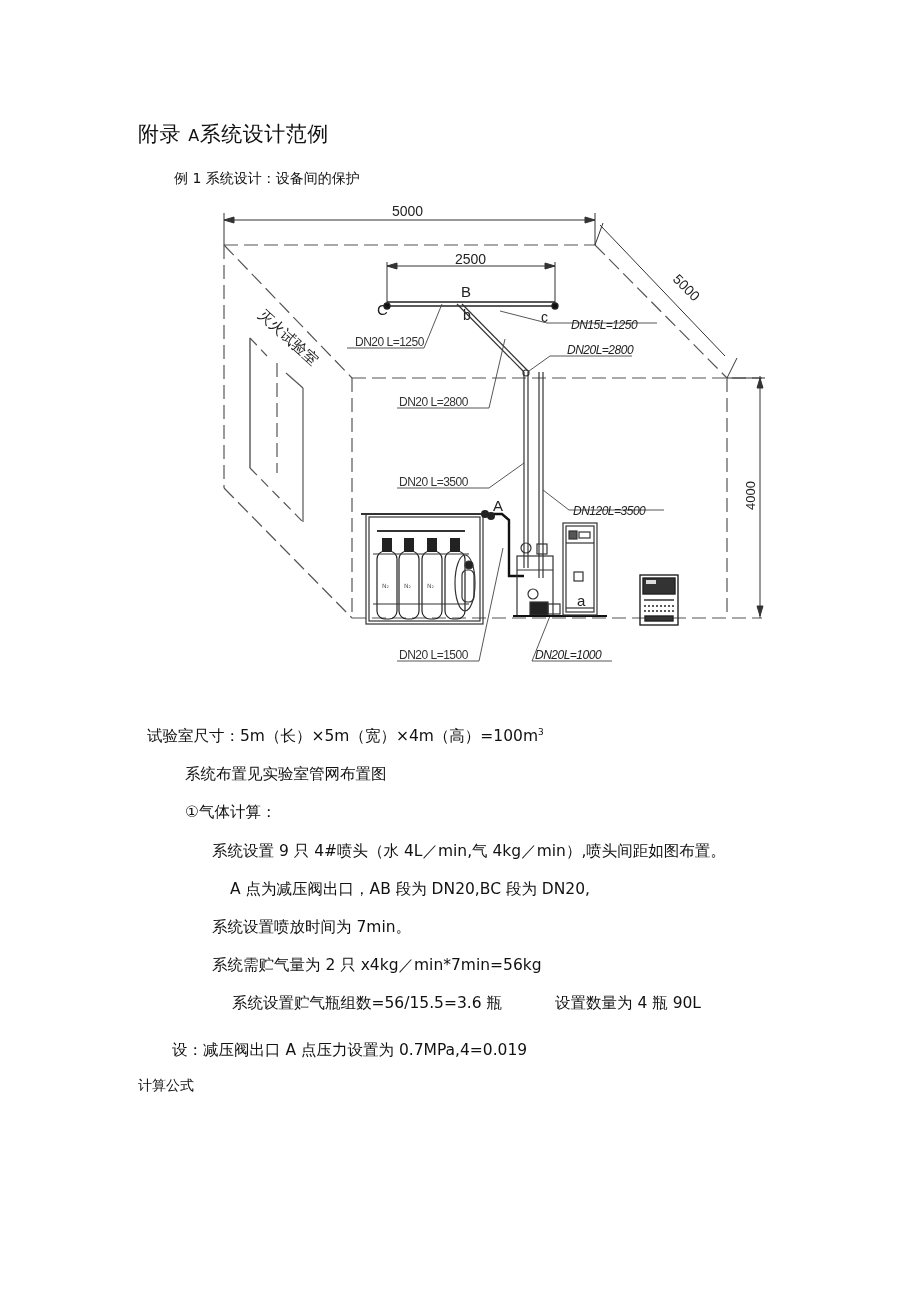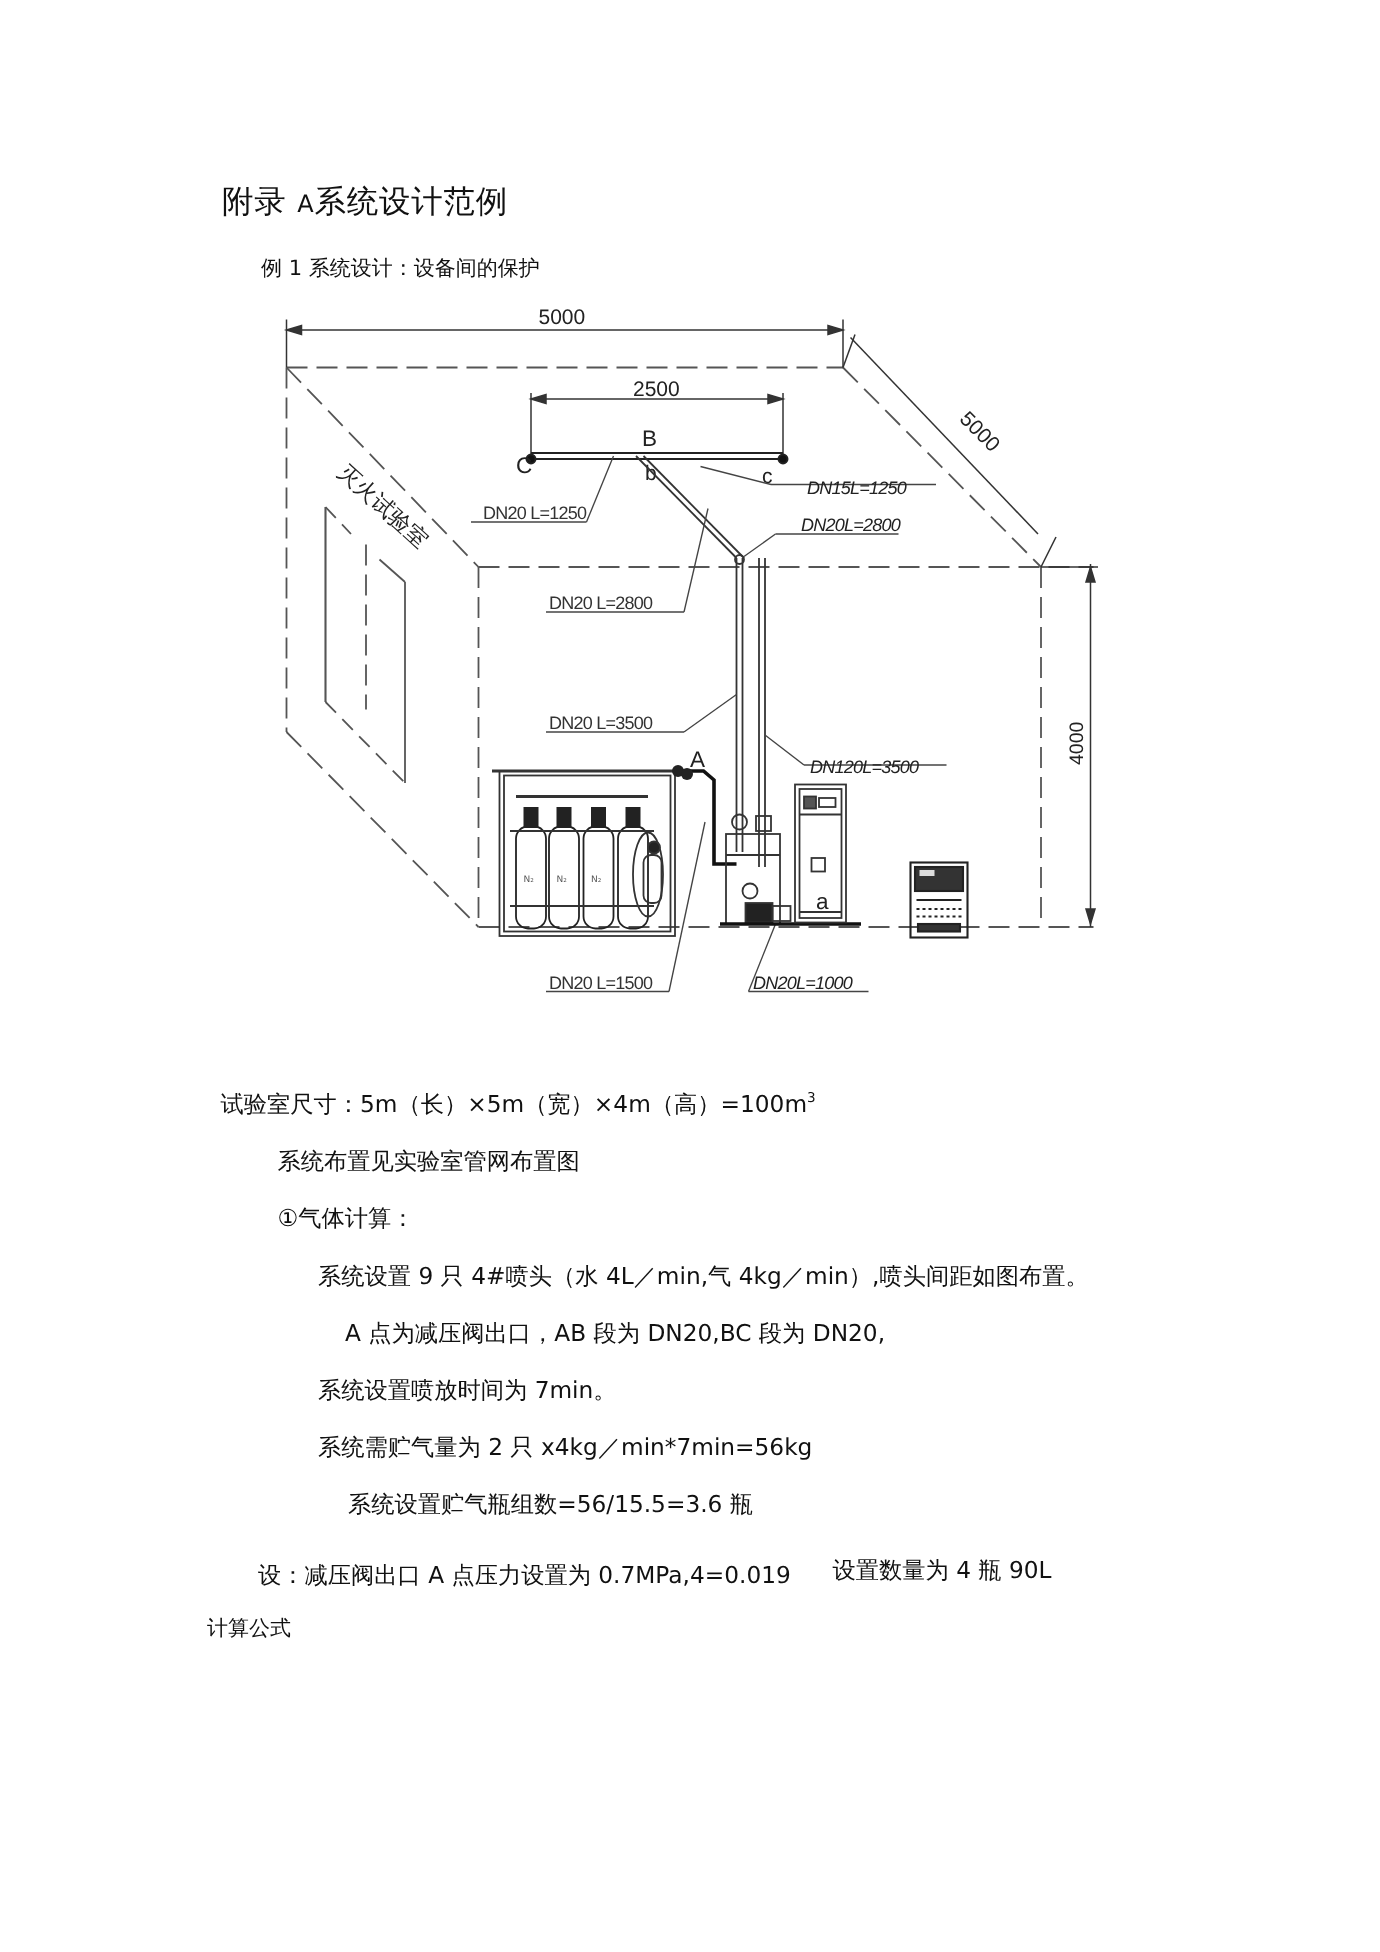--- a/index.html
+++ b/index.html
@@ -1,36 +1,36 @@
 <!DOCTYPE html>
 <html><head>
 <meta charset="utf-8">
 <style>
   html, body { margin: 0; padding: 0; background: #ffffff; }
   body { width: 920px; height: 1301px; position: relative; overflow: hidden;
          font-family: "DejaVu Sans", "Liberation Sans", sans-serif; color: #111; }
   .abs { position: absolute; white-space: nowrap; }
-  .title { left: 148px; top: 120px; font-size: 21px; letter-spacing: 0.5px; }
+  .title { left: 138px; top: 120px; font-size: 21px; letter-spacing: 0.5px; }
   .title .latin { font-size: 16px; }
   .subtitle { left: 138px; top: 170px; font-size: 14px; margin-left: 36px; }
-  .diagram { position: absolute; left: 184px; top: 198px; width: 560px; height: 480px; text-align: right; }
+  .diagram { position: absolute; left: 217px; top: 198px; width: 560px; height: 480px; text-align: right; }
   .diagram svg { width: 560px; height: 480px; display: block; }
   .dlabel { font-family: "Liberation Sans", sans-serif; fill: #222; }
   .pipe-label { font-family: "Liberation Sans", sans-serif; font-size: 12px; fill: #333; letter-spacing: -0.5px; }
   .pipe-label-it { font-family: "Liberation Sans", sans-serif; font-size: 12px; fill: #222; font-style: italic; letter-spacing: -0.5px; }
   .body-text { font-size: 15.5px; }
   .l1 { left: 147px; top: 726px; }
   .l2 { left: 185px; top: 764px; }
   .l3 { left: 185px; top: 802px; }
   .l4 { left: 212px; top: 841px; }
   .l5 { left: 230px; top: 879px; }
   .l6 { left: 212px; top: 917px; text-align: center; }
   .l7 { left: 212px; top: 955px; }
   .l8 { left: 212px; top: 993px; margin-left: 20px; }
-  .l8b { left: 555px; top: 993px; margin-top: 44px; }
+  .l8b { left: 555px; top: 993px; }
   .l9 { left: 172px; top: 1040px; }
   .l10 { left: 138px; top: 1077px; font-size: 14px; }
   sup { font-size: 9px; }
 </style>
 </head>
 <body>
 
 <div class="abs title">
   <span>附录</span>
   <span class="latin">A</span><span>系统设计范例</span>

